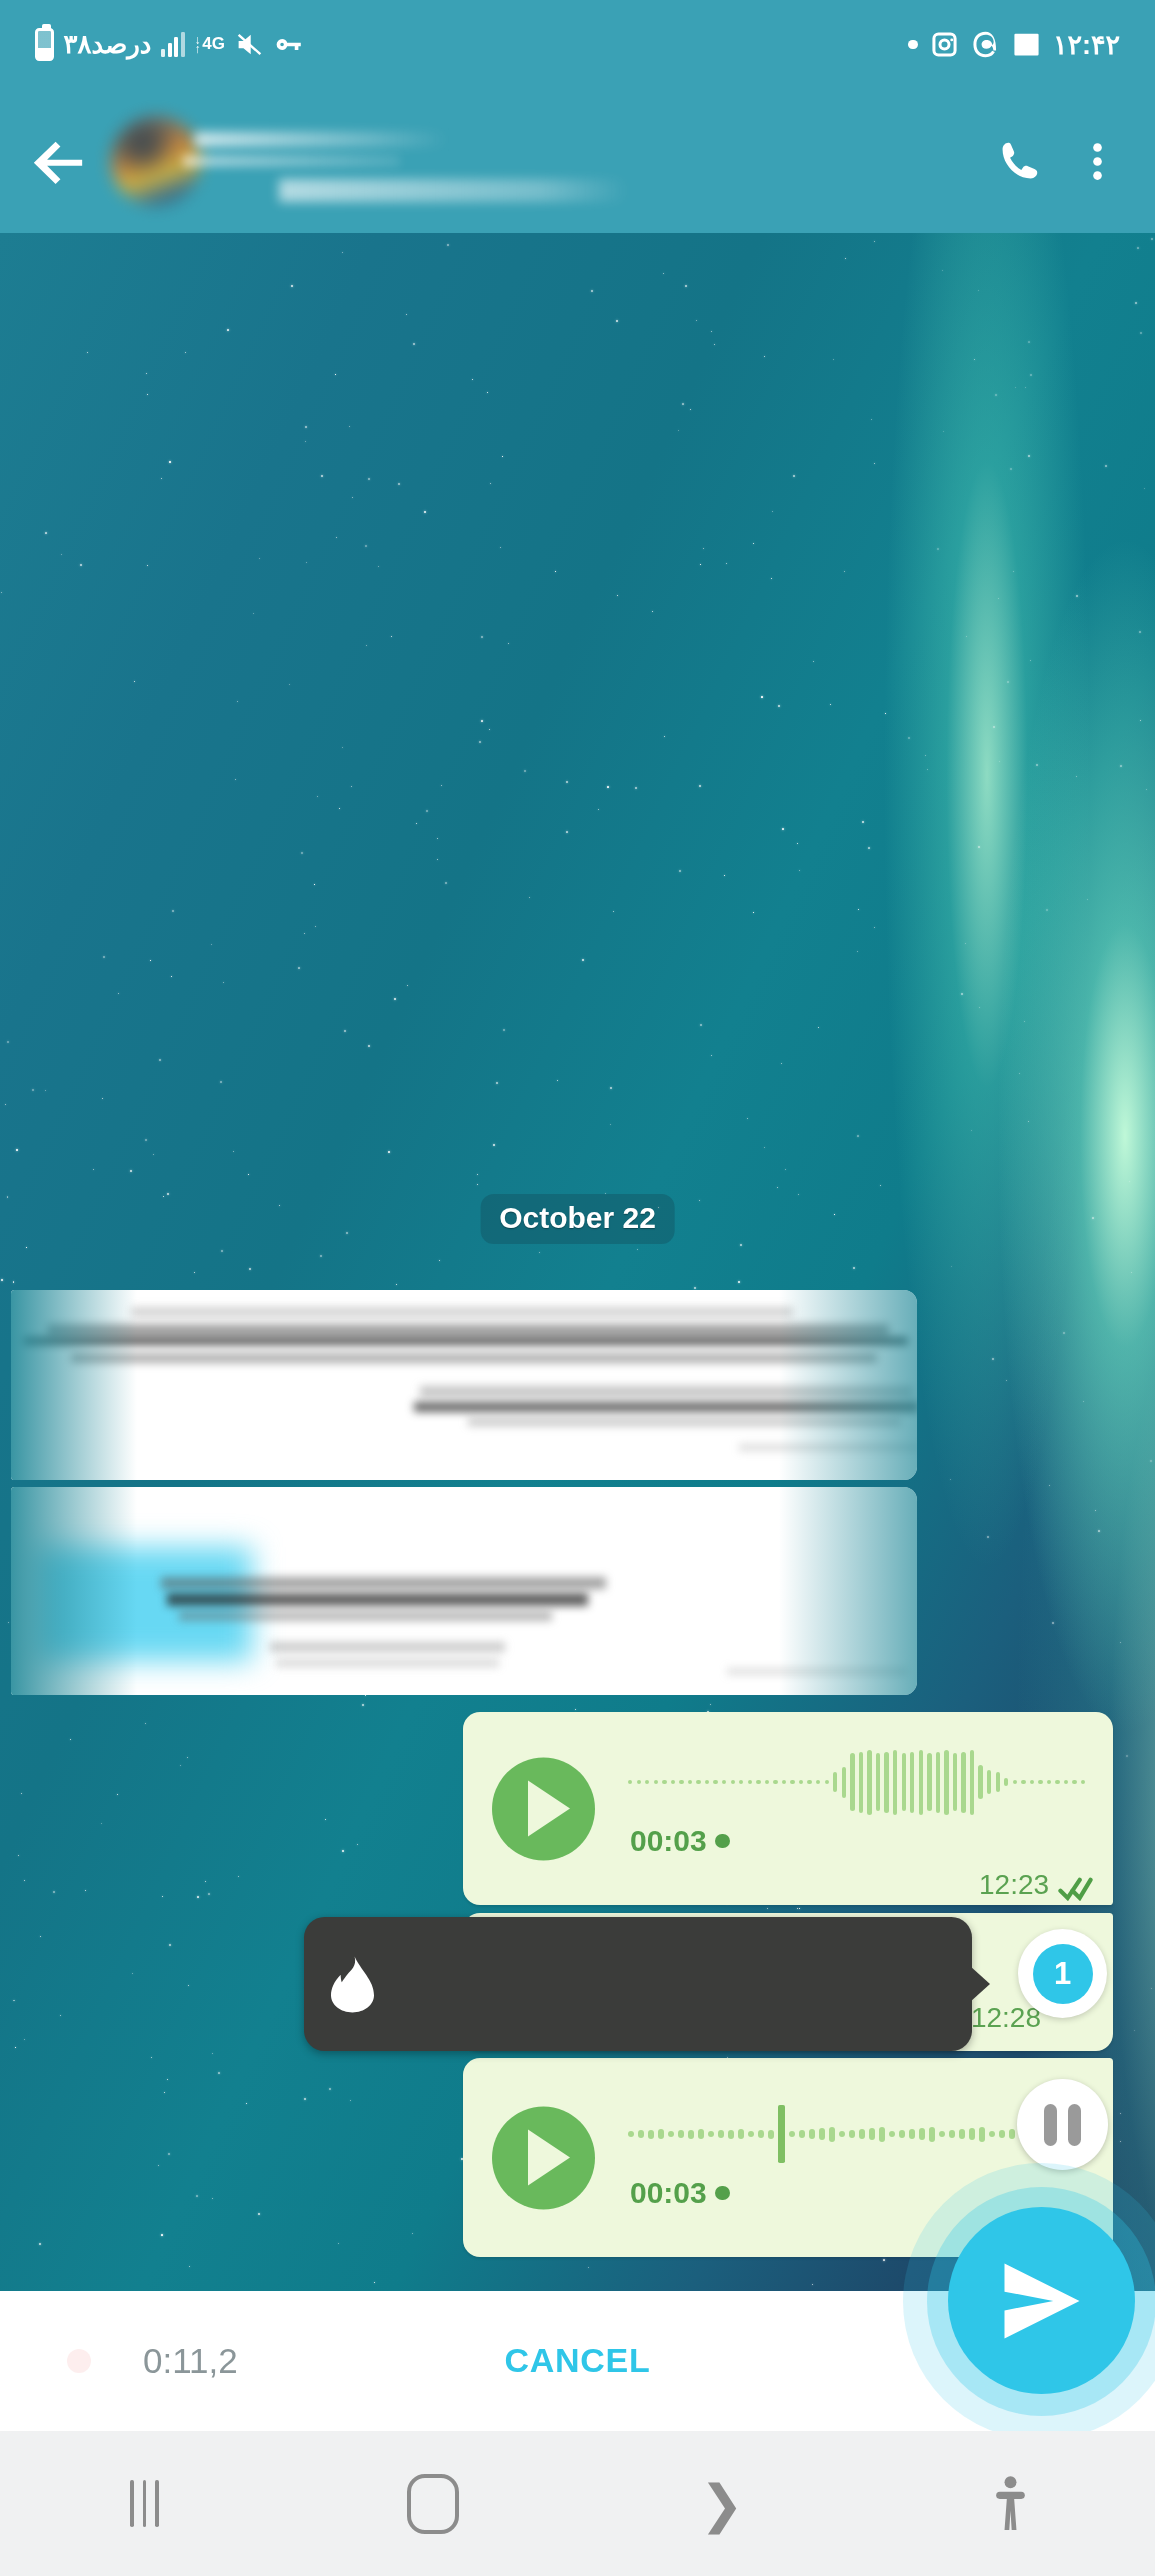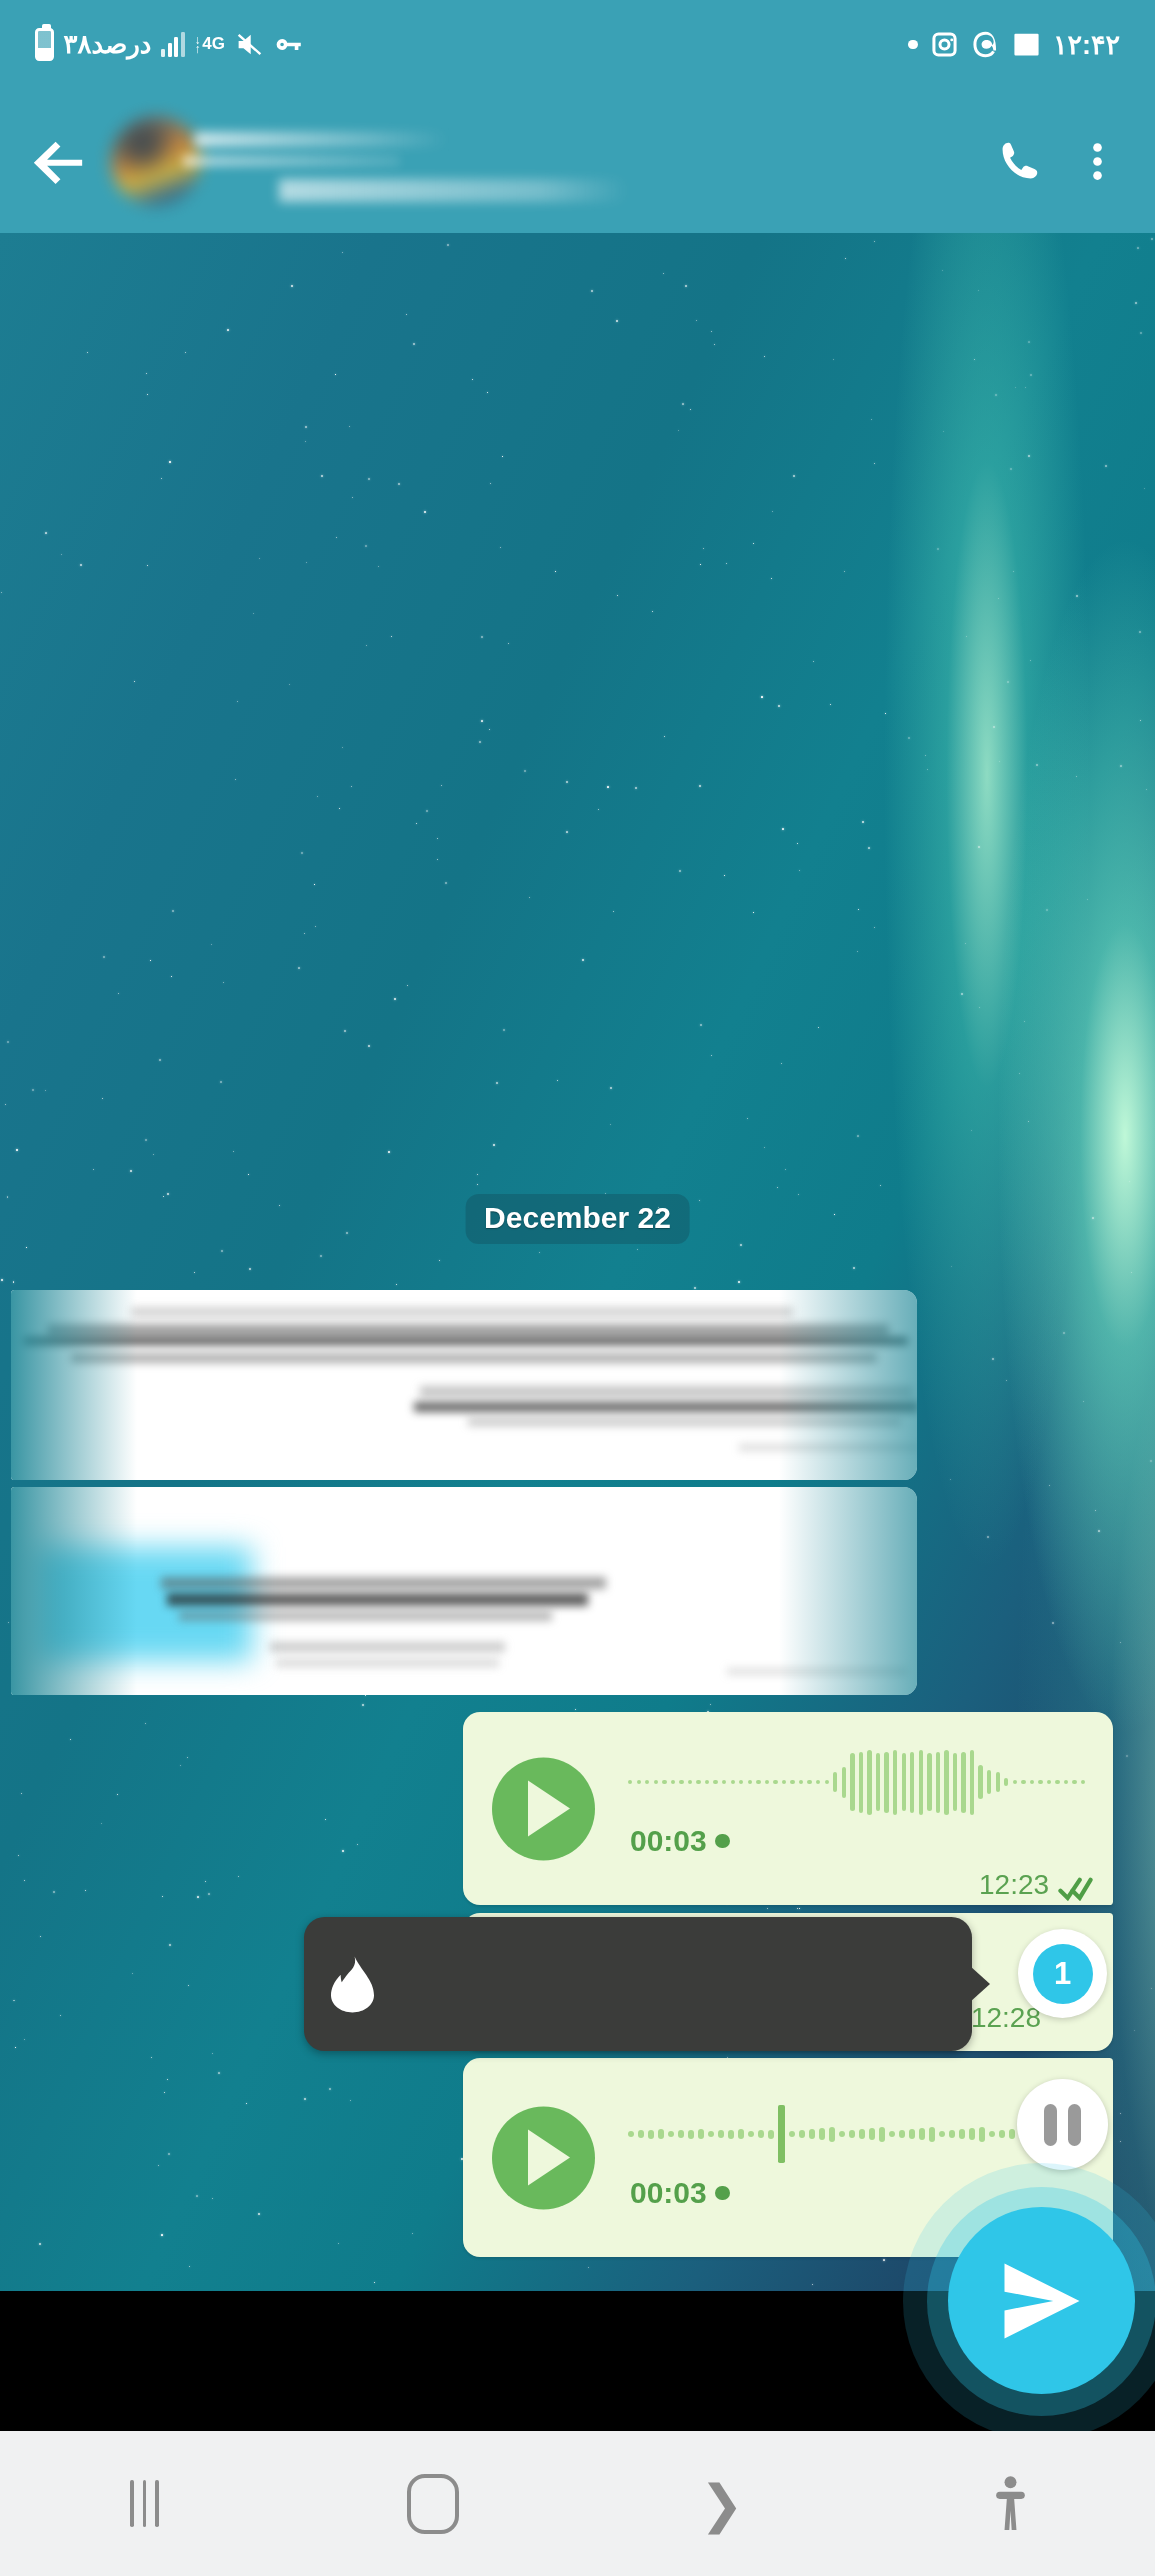--- a/index.html
+++ b/index.html
@@ -683,21 +683,21 @@
         <i style="left: 703px; top: 1959px; width: 1px; height: 1px; opacity: 0.62;"></i>
         <i style="left: 336px; top: 304px; width: 1.3px; height: 1.3px; opacity: 0.68;"></i>
         <i style="left: 1070px; top: 1512px; width: 1.7px; height: 1.7px; opacity: 0.52;"></i>
         <i style="left: 118px; top: 760px; width: 0.8px; height: 0.8px; opacity: 0.76;"></i>
         <i style="left: 146px; top: 140px; width: 1px; height: 1px; opacity: 0.78;"></i>
         <i style="left: 861px; top: 1532px; width: 0.7px; height: 0.7px; opacity: 0.54;"></i>
         <i style="left: 834px; top: 981px; width: 0.7px; height: 0.7px; opacity: 0.99;"></i>
       </div>
   </div>
 
-  <div id="date-pill">December 22</div>
+  <div id="date-pill">October 22</div>
 
   <div id="blur-bubble-1" class="blur-bubble">
     <div class="bb-line" style="left:120px;top:17px;width:662px;height:9.6px;background:rgba(130,130,130,.35)"></div>
     <div class="bb-line" style="left:36px;top:34px;width:842px;height:13.2px;background:rgba(90,90,90,.55)"></div>
     <div class="bb-line" style="left:12px;top:47px;width:885px;height:8.4px;background:rgba(30,30,30,.75)"></div>
     <div class="bb-line" style="left:60px;top:63px;width:806px;height:9.6px;background:rgba(80,80,80,.45)"></div>
     <div class="bb-line" style="left:409px;top:96px;width:493px;height:10.8px;background:rgba(110,110,110,.40)"></div>
     <div class="bb-line" style="left:403px;top:112px;width:505px;height:9.6px;background:rgba(40,40,40,.70)"></div>
     <div class="bb-line" style="left:457px;top:128px;width:433px;height:7.8px;background:rgba(110,110,110,.38)"></div>
     <div class="bb-line" style="left:728px;top:154px;width:181px;height:7.2px;background:rgba(140,140,140,.30)"></div>
@@ -876,20 +876,25 @@
   </div>
 
   <div id="tooltip">
     <span id="flame-icon">
       <svg viewBox="0 0 40 52">
           <path d="M22 0c2 9-3 12-7 17-3 4-5 7-5 7-1-3-1-7-1-7C3 23 0 30 0 36c0 9 9 16 20 16s20-7 20-16C40 22 27 12 22 0z"></path>
         </svg>
     </span>
   </div>
 
+  <div id="record-bar">
+    <span id="rec-dot"></span>
+    <span id="rec-timer">0:11,2</span>
+    <button id="cancel-btn">CANCEL</button>
+  </div>
   <div id="send-ripple-outer"></div>
   <div id="send-ripple-mid"></div>
   <button id="send-button">
     <svg viewBox="0 0 48 48">
         <path d="M4 4 L44 24 L4 44 L4 29 L30 24 L4 19 Z"></path>
       </svg>
   </button>
 
   <div id="status-bar">
     <div class="sb-left">

